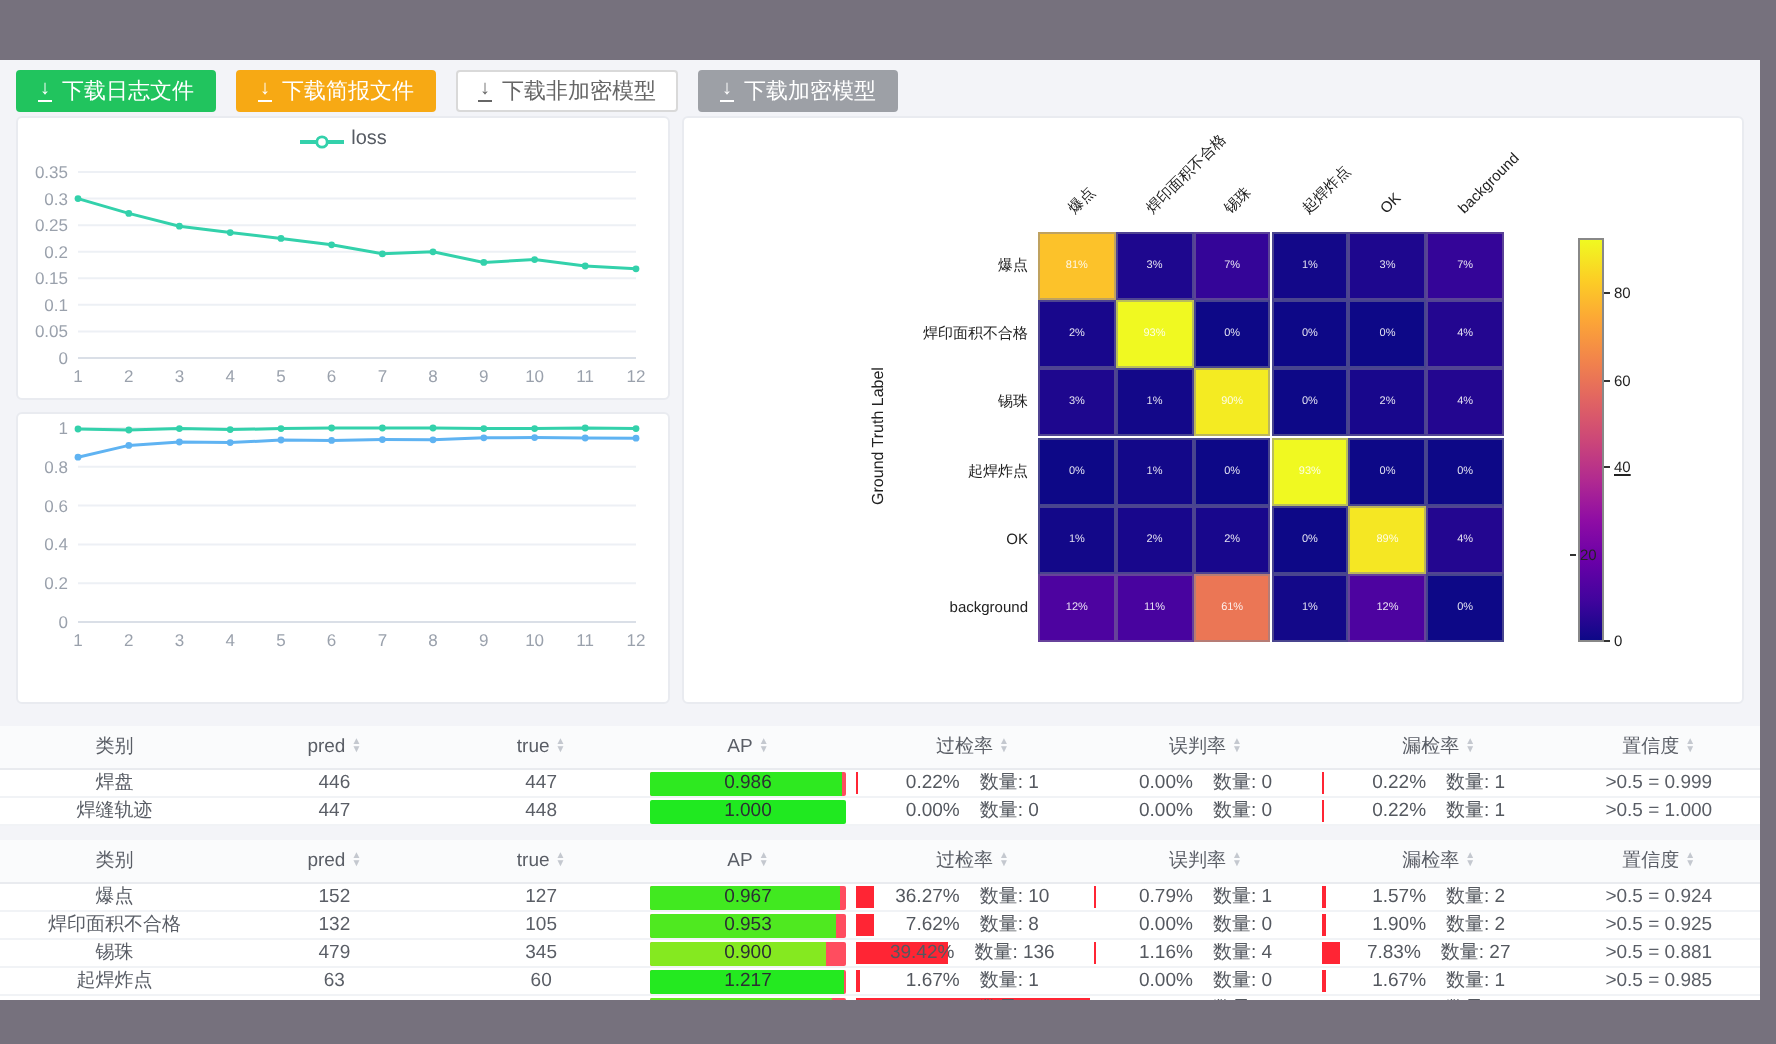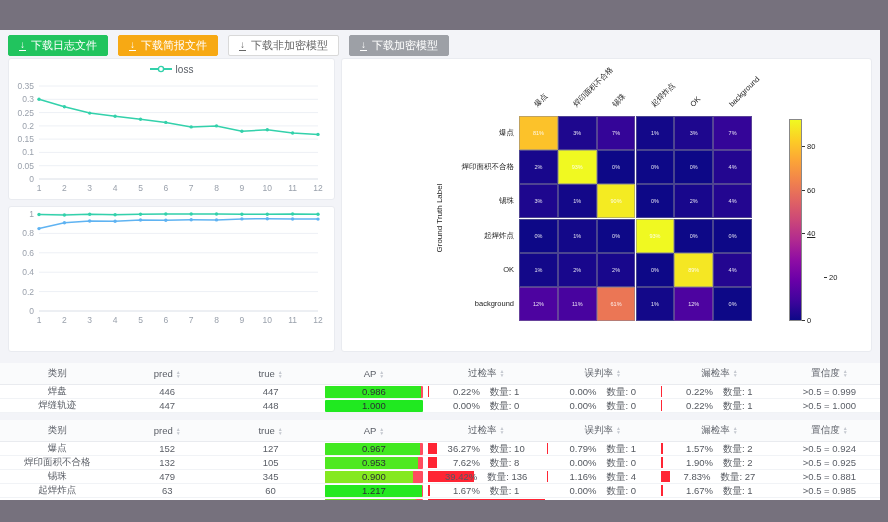--- a/index.html
+++ b/index.html
@@ -15,21 +15,21 @@
   .btn-green{background:#21c45e;border-color:#21c45e;color:#fff;}
   .btn-orange{background:#f7a914;border-color:#f7a914;color:#fff;}
   .btn-plain{background:#fff;border-color:#d9d9d9;color:#666;}
   .btn-gray{background:#9da0a6;border-color:#9da0a6;color:#fff;}
   
   .card{position:absolute;background:#fff;border:1px solid #e9ebf0;border-radius:3px;box-sizing:border-box;}
   #loss-card{left:8px;top:28px;width:327px;height:142px;}
   #map-card{left:8px;top:176px;width:327px;height:146px;}
   #cm-card{left:341px;top:28px;width:531px;height:294px;}
   .legend{display:flex;justify-content:center;align-items:center;gap:16px;height:20px;}
-  .legend-item{display:inline-flex;align-items:center;gap:4px;cursor:pointer;}
+  .legend-item{display:inline-flex;align-items:flex-end;gap:4px;cursor:pointer;}
   .legend-text{font-size:10px;color:#565b63;}
   svg text.tick{font-size:8.5px;fill:#9aa1ac;font-family:"Liberation Sans",sans-serif;}
   
   #cm-plot{position:relative;width:100%;height:100%;}
   .cm-title{position:absolute;left:293px;top:10px;transform:translateX(-50%);
             font-size:11.5px;font-weight:bold;color:#111;white-space:nowrap;}
   .cm-cell{position:absolute;box-sizing:border-box;border:0.5px solid rgba(130,130,150,.5);
            display:flex;align-items:center;justify-content:center;}
   .cm-cell span{font-size:5.5px;color:rgba(255,255,255,.88);}
   .cm-rowlabel{position:absolute;width:66px;text-align:right;font-size:7.5px;color:#222;}
@@ -316,21 +316,21 @@
             <span>1%</span>
           </div>
           <div class="cm-cell" style="left: 332.33px; top: 227.83px; width: 38.83px; height: 34.17px; background: rgb(77, 3, 160);">
             <span>12%</span>
           </div>
           <div class="cm-cell" style="left: 371.17px; top: 227.83px; width: 38.83px; height: 34.17px; background: rgb(13, 8, 135);">
             <span>0%</span>
           </div>
           <div class="cm-colorbar" style="left: 447px; top: 60px; height: 202px;"></div>
           <div class="cm-cbtick" style="left: 465px; top: 257px;">0</div>
-          <div class="cm-cbtick" style="left: 487px; top: 213.559px;">20</div>
+          <div class="cm-cbtick" style="left: 448px; top: 213.559px;">20</div>
           <div class="cm-cbtick" style="left: 465px; top: 170.118px; text-decoration: underline;">40</div>
           <div class="cm-cbtick" style="left: 465px; top: 126.677px;">60</div>
           <div class="cm-cbtick" style="left: 465px; top: 83.2366px;">80</div>
         </div>
     </div>
 
     <div class="tables-wrap">
       <div id="table1-host">
           <table class="dtable">
             <colgroup>

